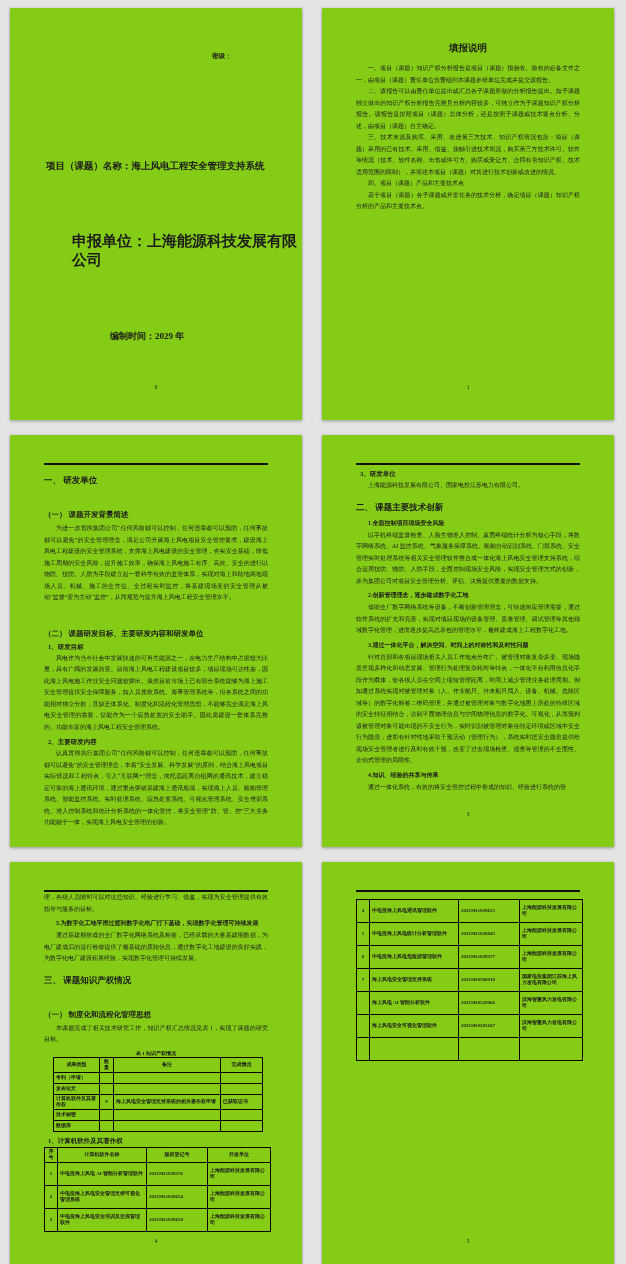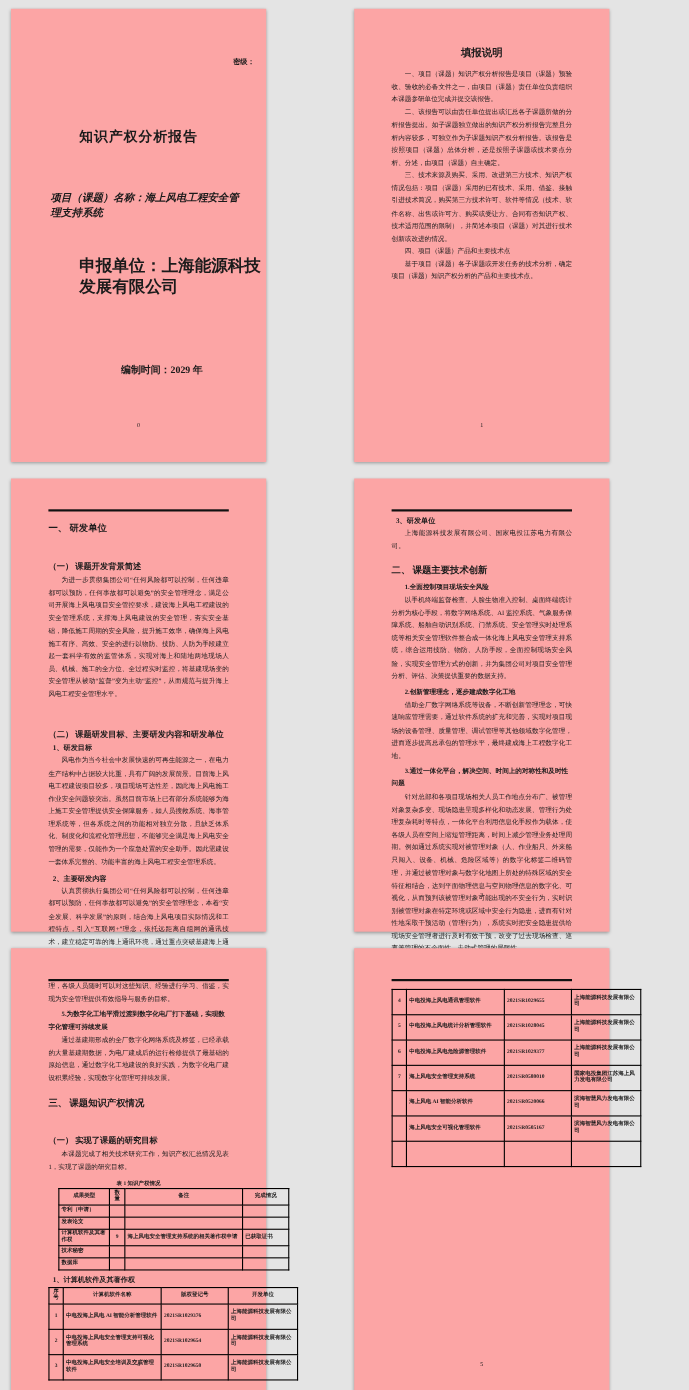--- a/index.html
+++ b/index.html
@@ -3,38 +3,38 @@
 <meta charset="utf-8">
 <style>
   html,body{margin:0;padding:0;}
   body{
     width:626px;height:1264px;position:relative;overflow:hidden;
     background:#e4e4e4;
     font-family:"Liberation Serif","DejaVu Serif",serif;
     color:#1b1b1b;
   }
   .page{
-    position:absolute;width:232px;height:412px;background:#fca5a5;
+    position:absolute;width:292px;height:412px;background:#84cc16;
     box-shadow:0 1px 3px rgba(0,0,0,0.35);
   }
   #p1{left:10px;top:8px}
   #p2{left:322px;top:8px}
   #p3{left:10px;top:435px}
   #p4{left:322px;top:435px}
   #p5{left:10px;top:862px}
   #p6{left:322px;top:862px}
 
   .rule{margin:28px 34px 0 34px;border-top:2px solid #111;}
   .content{margin:0 34px;}
 
   
   .secrecy{position:absolute;top:44px;left:202px;font-size:6.5px;font-weight:bold;}
   .cover-title{position:absolute;top:108px;left:0;width:100%;text-align:center;
     font-size:12.5px;font-weight:bold;letter-spacing:1px;}
-  .cover-project{position:absolute;top:166px;left:36px;right:20px;font-size:9.5px;font-weight:bold;font-style:italic;}
+  .cover-project{position:absolute;top:152px;left:36px;right:20px;font-size:9.5px;font-weight:bold;}
   .cover-applicant{position:absolute;top:224px;left:62px;font-size:15px;font-weight:bold;}
   .cover-date{position:absolute;top:322px;left:100px;font-size:9px;font-weight:bold;}
 
   .pagenum{position:absolute;top:376px;left:0;width:100%;text-align:center;font-size:5.5px;}
 
   .p2-title{font-size:9.5px;font-weight:bold;text-align:center;margin:34px 0 8px 0;}
   .bt{font-size:6px;line-height:11.5px;text-align:justify;text-indent:12px;margin:0;}
   .bt.noindent{text-indent:0;}
   .h1{font-size:8.5px;font-weight:bold;line-height:10px;margin:10px 0 6px 0;}
   .h2{font-size:7.5px;font-weight:bold;line-height:9px;margin:25px 0 4px 0;}
@@ -60,21 +60,20 @@
   .t2 col:nth-child(4){width:63px}
   .t2 td{height:20px;}
   .t2 td:nth-child(1){text-align:center;}
   .t6{margin-top:7px;}
 </style>
 </head>
 <body>
 
 <div class="page" id="p1">
   <div class="secrecy">密级：</div>
-  <div class="cover-title">知识产权分析报告</div>
   <div class="cover-project">项目（课题）名称：海上风电工程安全管理支持系统</div>
   <div class="cover-applicant">申报单位：上海能源科技发展有限公司</div>
   <div class="cover-date">编制时间：2029 年</div>
   <div class="pagenum">0</div>
 </div>
 
 <div class="page" id="p2">
   <div class="content">
     <div class="p2-title">填报说明</div>
     <p class="bt">一、项目（课题）知识产权分析报告是项目（课题）预验收、验收的必备文件之一，由项目（课题）责任单位负责组织本课题参研单位完成并提交该报告。</p>
@@ -119,21 +118,21 @@
   <div class="pagenum">3</div>
 </div>
 
 <div class="page" id="p5">
   <div class="rule"></div>
   <div class="content">
     <p class="bt noindent">理，各级人员随时可以对这些知识、经验进行学习、借鉴，实现为安全管理提供有效指导与服务的目标。</p>
     <div class="h3 ind2">5.为数字化工地平滑过渡到数字化电厂打下基础，实现数字化管理可持续发展</div>
     <p class="bt">通过基建期形成的全厂数字化网络系统及标签，已经承载的大量基建期数据，为电厂建成后的运行检修提供了最基础的原始信息，通过数字化工地建设的良好实践，为数字化电厂建设积累经验，实现数字化管理可持续发展。</p>
     <div class="h1">三、 课题知识产权情况</div>
-    <div class="h2">（一） 实现了课题的研究目标</div>
+    <div class="h2">（一） 制度化和流程化管理思想</div>
     <p class="bt">本课题完成了相关技术研究工作，知识产权汇总情况见表 1，实现了课题的研究目标。</p>
     <div class="tcap">表 1 知识产权情况</div>
     <table class="t1">
       <colgroup>
           <col>
           <col>
           <col>
           <col>
         </colgroup>
       <thead>

